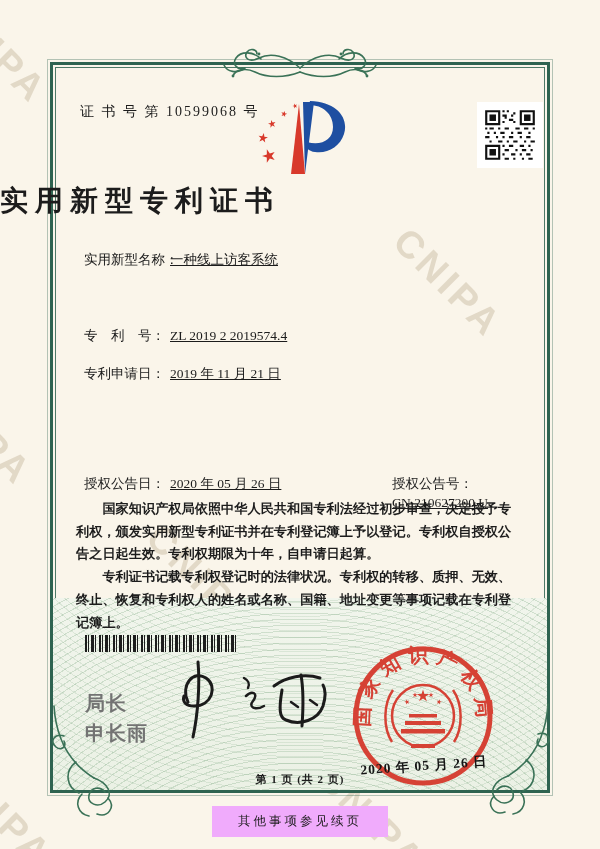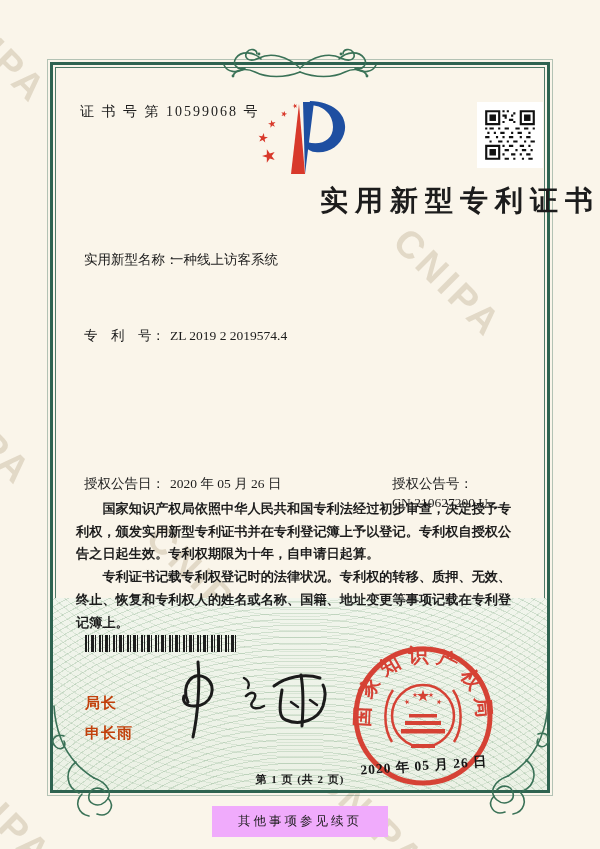--- a/index.html
+++ b/index.html
@@ -17,36 +17,36 @@
         background:
           repeating-radial-gradient(circle at 50% 230%, rgba(120,165,125,.28) 0 1px, transparent 1px 6px),
           repeating-radial-gradient(circle at 50% -140%, rgba(120,165,125,.18) 0 1px, transparent 1px 7px),
           linear-gradient(#f1f5ec,#ebf1e5);}
   .orn{position:absolute;stroke:#3a7257;fill:none;stroke-width:1.6;stroke-linecap:round;}
   
   .cert-no{position:absolute;left:80px;top:103px;font-size:14px;letter-spacing:2px;}
   .logo{position:absolute;left:255px;top:96px;}
   .qr{position:absolute;left:477px;top:102px;width:66px;height:66px;background:#fff;
       display:flex;align-items:center;justify-content:center;}
-  .title{position:absolute;left:0;width:600px;top:182px;text-align:right;
+  .title{position:absolute;left:0;width:600px;top:182px;text-align:left;
          font-size:28px;font-weight:700;letter-spacing:7px;}
   
   .row{position:absolute;left:84px;width:446px;font-size:13.5px;line-height:19px;}
   .row .lab{display:inline-block;width:86px;vertical-align:top;white-space:pre;}
-  .row .val{display:inline-block;vertical-align:top;max-width:356px;}
+  .row .val{display:inline-block;vertical-align:top;max-width:356px;text-decoration:underline;}
   .lab2{position:absolute;left:308px;top:0;}
   
   .body-text{position:absolute;left:76px;top:498px;width:447px;font-size:13.2px;line-height:1.72;font-weight:bold;}
   .body-text p{margin:0;text-indent:2em;}
   
   .barcode{position:absolute;left:85px;top:635px;width:153px;height:17px;
     background:repeating-linear-gradient(90deg,#1d1d1d 0 2px,transparent 2px 3px,#1d1d1d 3px 4px,
       transparent 4px 6px,#1d1d1d 6px 9px,transparent 9px 10px,#1d1d1d 10px 11px,transparent 11px 14px);}
   .officer{position:absolute;left:85px;top:688px;font-family:"Liberation Sans","DejaVu Sans",sans-serif;
-           font-size:15px;font-weight:600;line-height:30px;letter-spacing:1px;color:#c2410c;}
+           font-size:20px;font-weight:600;line-height:30px;letter-spacing:1px;color:#737373;}
   .sig{position:absolute;left:160px;top:650px;}
   .seal{position:absolute;left:337px;top:630px;opacity:.95;}
   .seal-date{position:absolute;left:353px;top:757px;width:142px;text-align:center;
              font-size:13.5px;font-weight:700;color:#151515;transform:rotate(-4deg);letter-spacing:1px;}
   .page-info{position:absolute;left:0;width:600px;top:772px;text-align:center;font-size:11px;letter-spacing:1px;font-weight:bold;}
   .footer-note{position:absolute;left:50%;transform:translateX(-50%);top:806px;
                background:#f0abfc;padding:7px 26px;font-size:12.5px;letter-spacing:3px;}
 </style>
 </head>
 <body>
@@ -129,20 +129,23 @@
     </svg>
   </div>
 
   <div class="title">实用新型专利证书</div>
 
   <div class="row" style="top:250px;">
     <span class="lab">实用新型名称：</span><span class="val">一种线上访客系统</span>
   </div>
   <div class="row" style="top:326px;">
     <span class="lab">专　利　号：</span><span class="val">ZL 2019 2 2019574.4</span>
+  </div>
+  <div class="row" style="top:364px;">
+    <span class="lab">专利申请日：</span><span class="val">2019 年 11 月 21 日</span>
   </div>
   <div class="row" style="top:474px;">
     <span class="lab">授权公告日：</span><span class="val">2020 年 05 月 26 日</span>
     <span class="lab2"><span class="lab" style="width:auto;">授权公告号：</span><span class="val">CN 210627200 U</span></span>
   </div>
 
   <div class="body-text">
     <p>国家知识产权局依照中华人民共和国专利法经过初步审查，决定授予专利权，颁发实用新型专利证书并在专利登记簿上予以登记。专利权自授权公告之日起生效。专利权期限为十年，自申请日起算。</p>
     <p>专利证书记载专利权登记时的法律状况。专利权的转移、质押、无效、终止、恢复和专利权人的姓名或名称、国籍、地址变更等事项记载在专利登记簿上。</p>
   </div>

